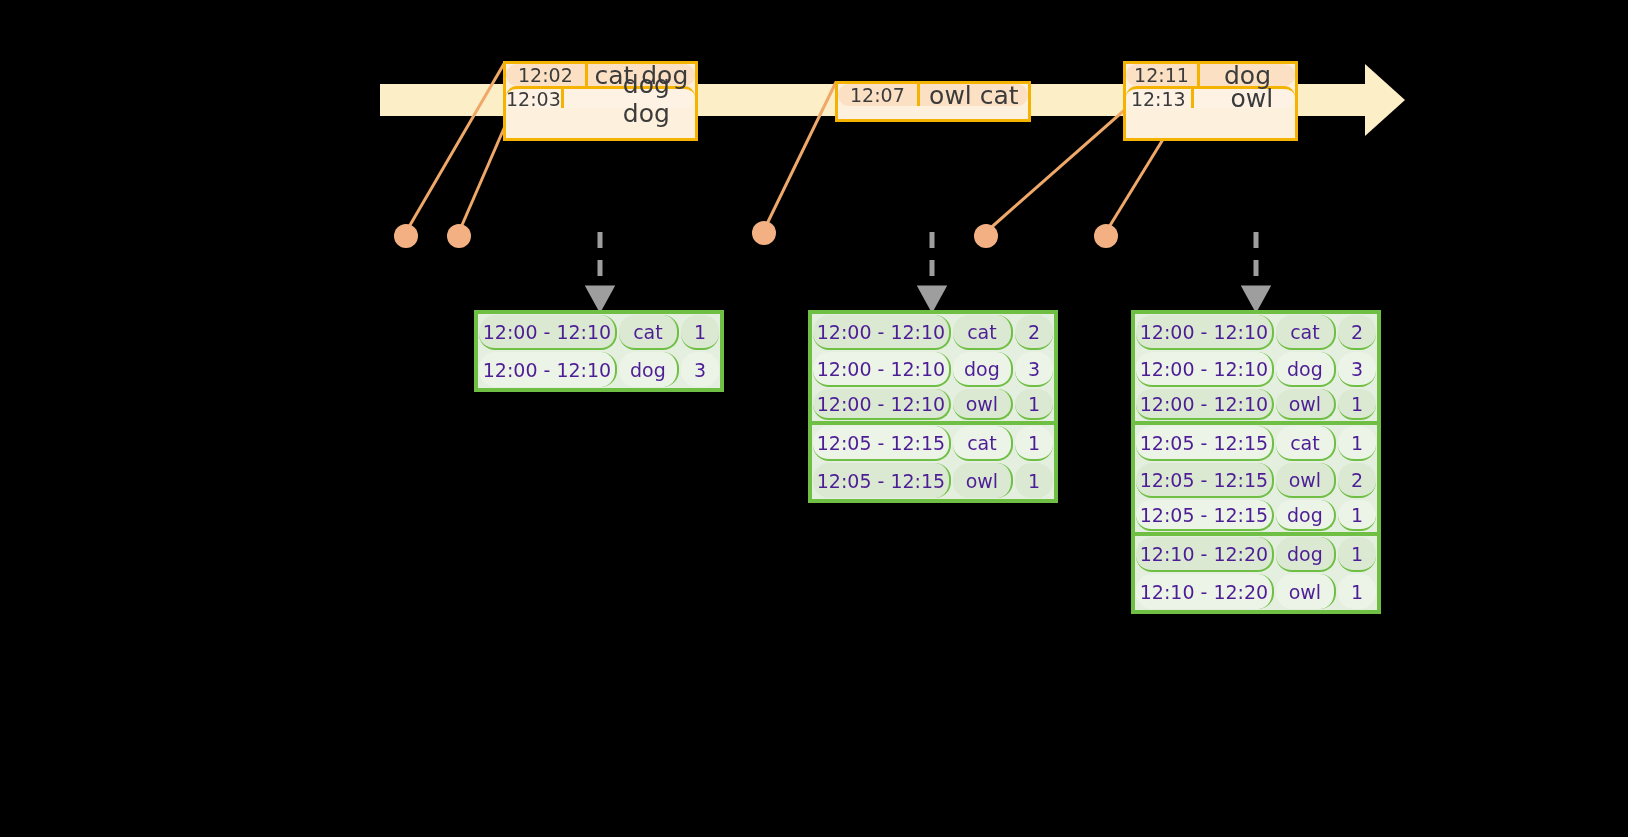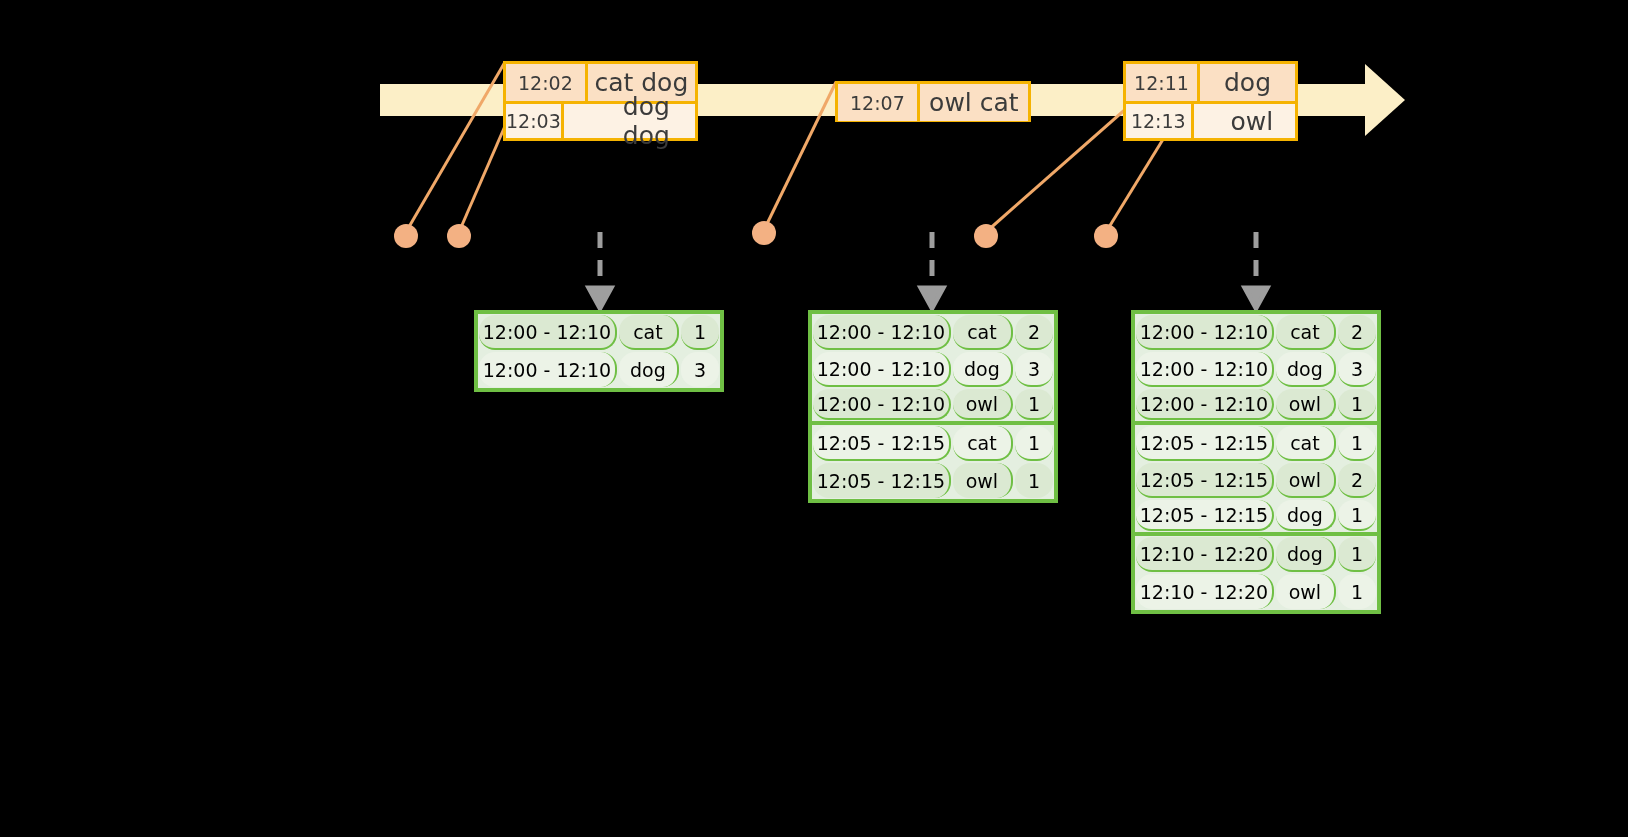--- a/index.html
+++ b/index.html
@@ -5,21 +5,21 @@
   html,body{margin:0;padding:0;background:#000;}
   body{
     font-family:"DejaVu Sans","Liberation Sans",sans-serif;
     width:1628px;height:837px;position:relative;overflow:hidden;
   }
   #stage{position:absolute;left:0;top:0;width:1628px;height:837px;background:#000;}
   svg.layer{position:absolute;left:0;top:0;width:1628px;height:837px;pointer-events:none;}
 
   
   .evt-group{position:absolute;border:3px solid #F5B301;box-sizing:border-box;background:#FDF0DC;}
-  .evt-row{display:flex;box-sizing:border-box;height:37px;}
+  .evt-row{display:flex;box-sizing:border-box;height:22px;border-radius:18px;}
   .evt-row + .evt-row{border-top:3px solid #F5B301;}
   .evt-row.shade{background:#FBE0C4;}
   .evt-row.plain{background:#FDF2E4;gap:15px;}
   .evt-time{
     display:flex;align-items:center;justify-content:center;
     border-right:3px solid #F5B301;box-sizing:border-box;
     font-size:19px;color:#3b3b3b;
   }
   .evt-words{
     display:flex;align-items:center;justify-content:center;
@@ -28,21 +28,21 @@
 
   
   .res-table{position:absolute;border:4px solid #6FBF44;box-sizing:border-box;background:#E4EFE0;}
   .res-row{display:flex;box-sizing:border-box;height:37px;align-items:stretch;}
   .res-row.shade .cell{background:#DBE9D2;}
   .res-row.plain .cell{background:#ECF3E7;}
   .res-row.grpend{border-bottom:4px solid #6FBF44;}
   .res-row:last-child{border-bottom:none;}
   .cell{
     display:flex;align-items:center;justify-content:center;
-    font-size:19px;color:#000000;box-sizing:border-box;
+    font-size:19px;color:#4c1d95;box-sizing:border-box;
     border-right:2px solid #6FBF44;border-bottom:2px solid #6FBF44;
     margin:1px;
     border-radius:16px;
   }
   .res-row:last-child .cell{border-bottom:none;}
   .cell.last{border-right:none;}
   .c-win{width:152px;}
   .c-key{width:66px;}
   .c-val{width:42px;}
 </style>

